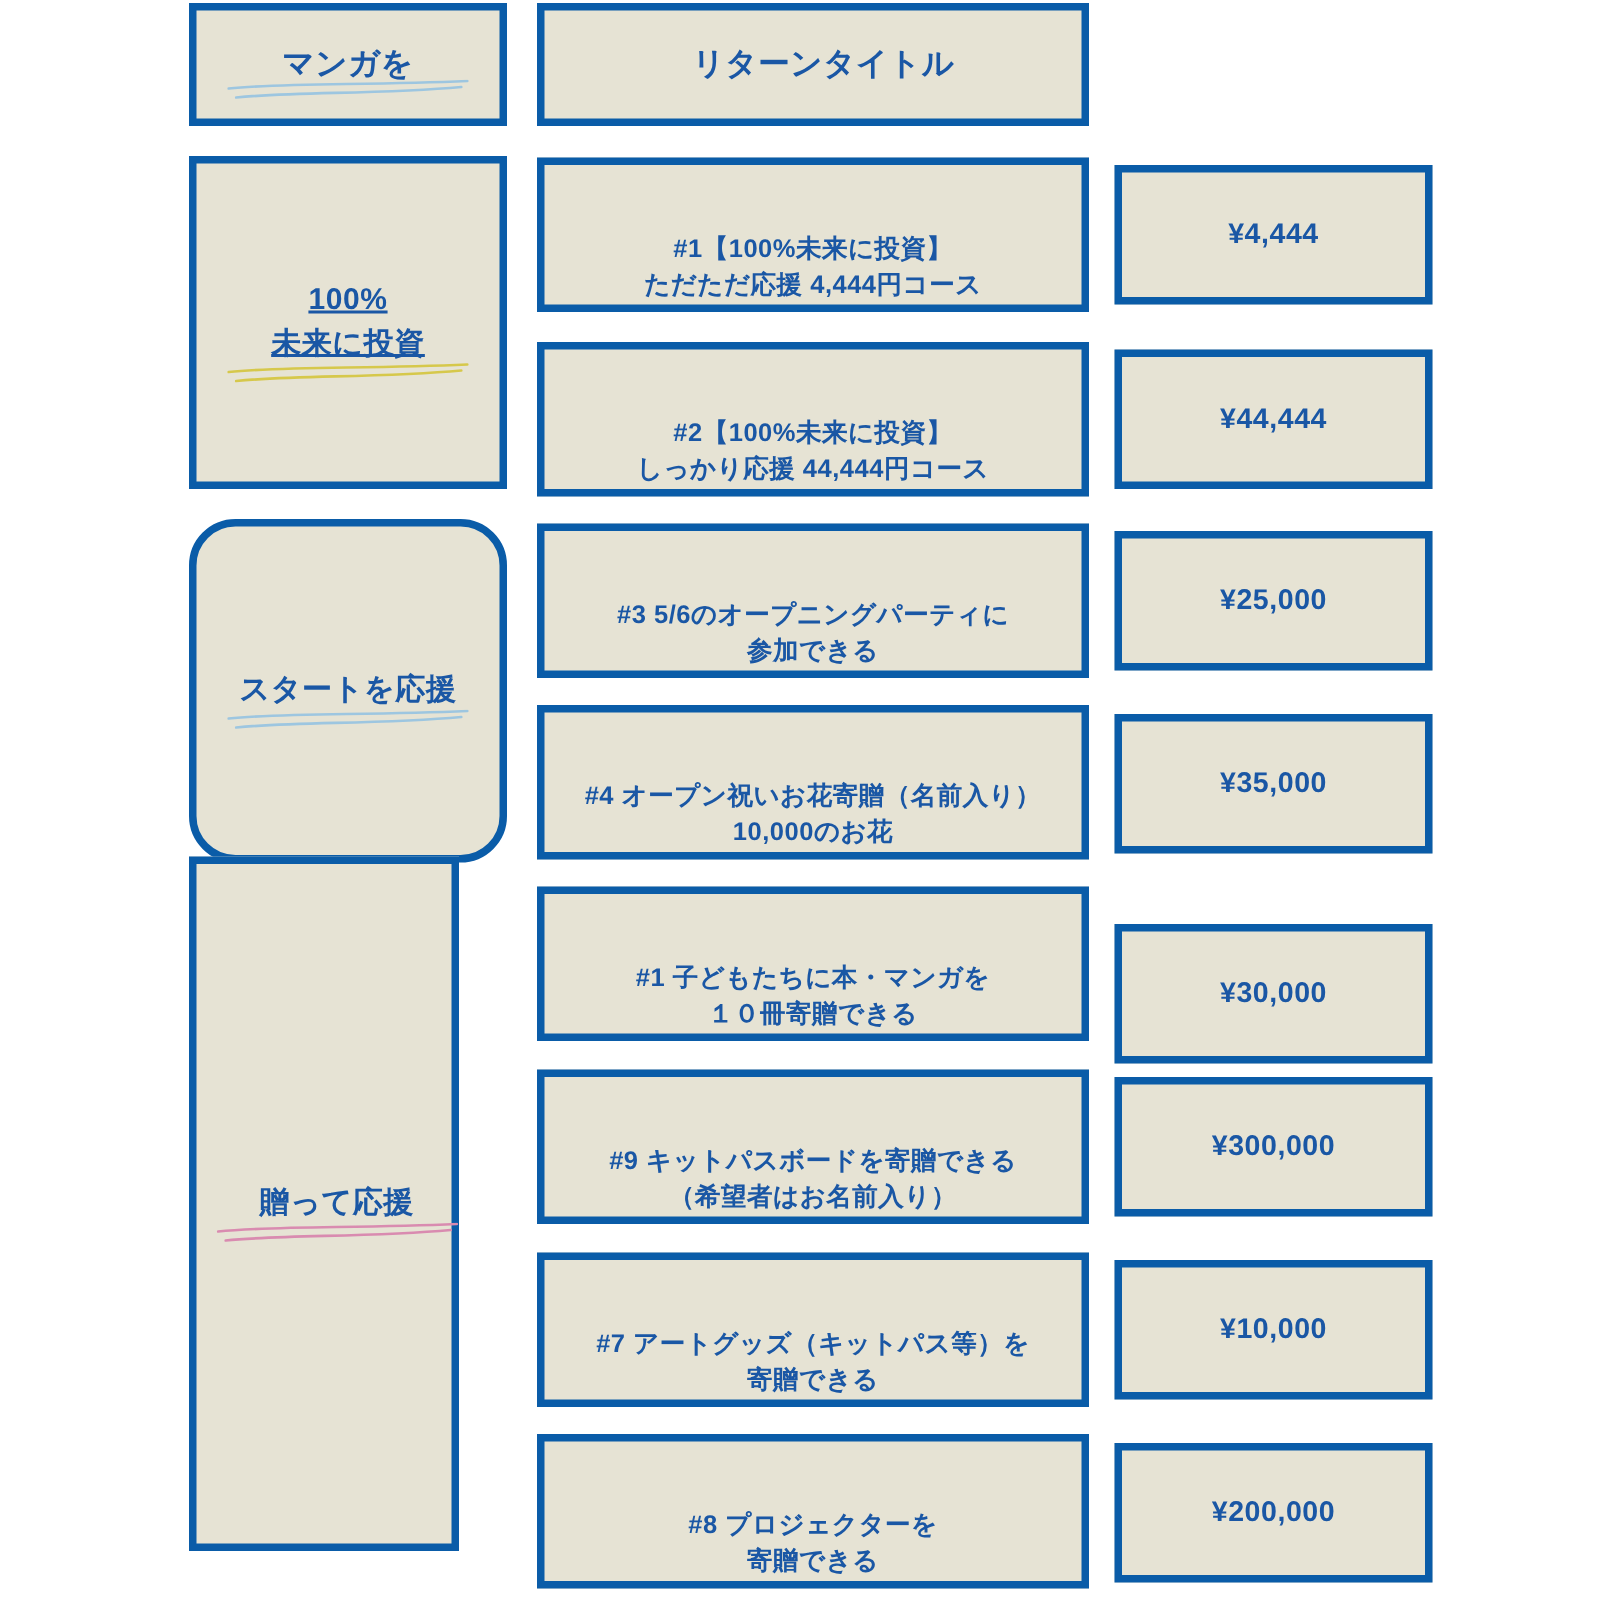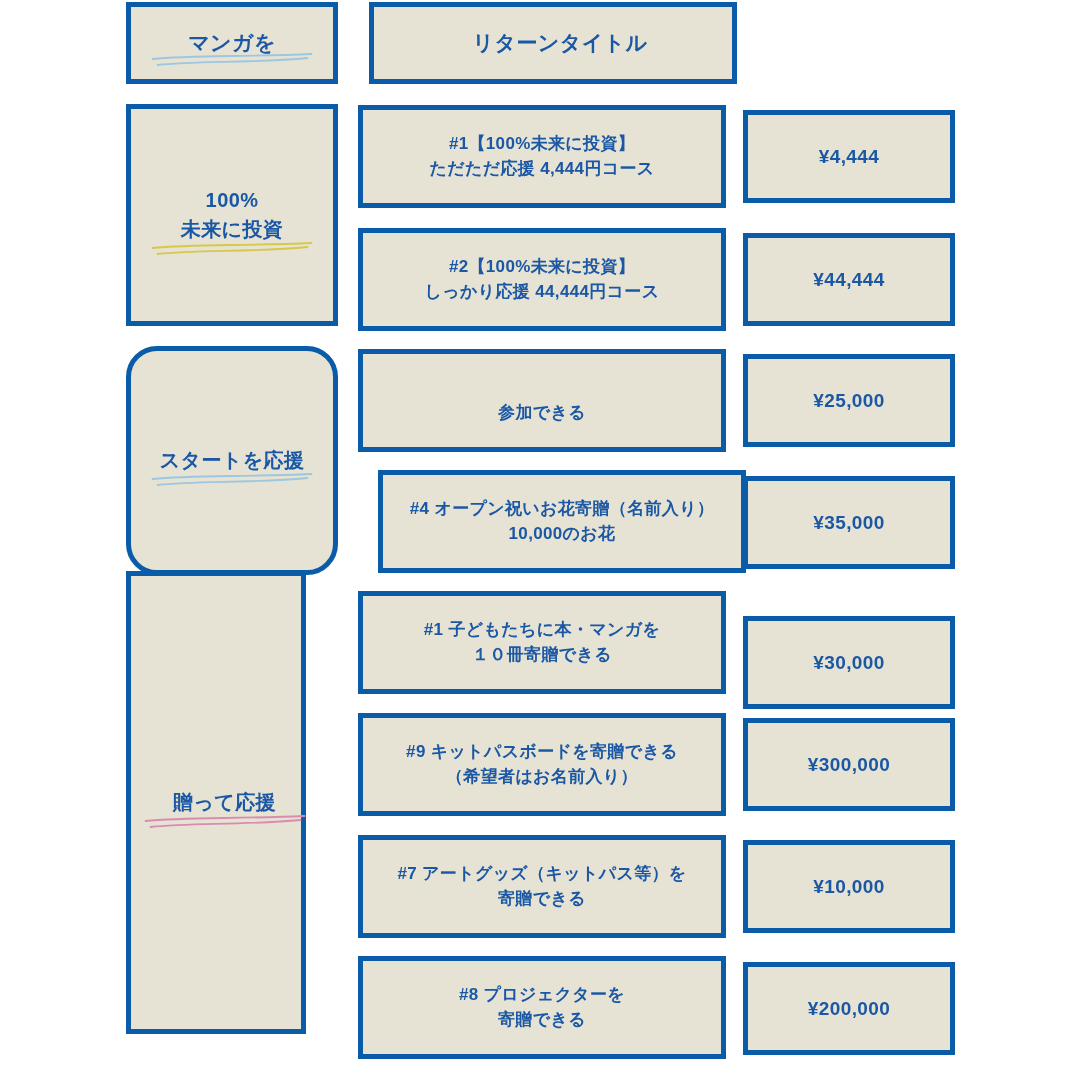--- a/index.html
+++ b/index.html
@@ -40,39 +40,40 @@
     line-height: 1.45;
     padding: 0 8px;
   }
 
   
   .header-cell {
     height: 82px;
     font-size: 21px;
   }
   #header-category { left: 126px; top: 2px;  width: 212px; }
-  #header-title    { left: 369px; top: 2px;  width: 368px; padding-left: 14px; }
+  #header-title    { left: 358px; top: 2px;  width: 368px; padding-left: 14px; }
   #header-amount   { left: 743px; top: 2px;  width: 212px; }
 
   
   .category-cell {
     font-size: 20px;
     line-height: 1.5;
   }
-  #category-0 { left: 126px; top: 104px; width: 212px; height: 222px; }
+  #category-0 { left: 126px; top: 104px; width: 212px; height: 222px; text-decoration: underline; }
   #category-1 { left: 126px; top: 346px; width: 212px; height: 229px; border-radius: 31px; }
   #category-2 { left: 126px; top: 571px; width: 180px; height: 463px; padding-left: 17px; }
 
   
   .title-cell {
     left: 358px;
     width: 368px;
     height: 103px;
     font-size: 17px;
     line-height: 1.55;
+    align-items: flex-end;
   }
 
   
   .amount-cell {
     left: 743px;
     width: 212px;
     height: 93px;
     font-size: 19px;
   }
 
@@ -151,26 +152,26 @@
       <div class="cell amount-cell" style="top: 110px;">
         <span class="cell-inner">¥4,444</span>
       </div>
       <div class="cell title-cell" style="top: 228px;">
         <span class="cell-inner"><span>#2【100%未来に投資】</span><br><span>しっかり応援 44,444円コース</span></span>
       </div>
       <div class="cell amount-cell" style="top: 233px;">
         <span class="cell-inner">¥44,444</span>
       </div>
       <div class="cell title-cell" style="top: 349px;">
-        <span class="cell-inner"><br><span>参加できる</span></span>
+        <span class="cell-inner"><span>#3 5/6のオープニングパーティに</span><br><span>参加できる</span></span>
       </div>
       <div class="cell amount-cell" style="top: 354px;">
         <span class="cell-inner">¥25,000</span>
       </div>
-      <div class="cell title-cell" style="top: 470px; margin-left: 20px;">
+      <div class="cell title-cell" style="top: 470px;">
         <span class="cell-inner"><span>#4 オープン祝いお花寄贈（名前入り）</span><br><span>10,000のお花</span></span>
       </div>
       <div class="cell amount-cell" style="top: 476px;">
         <span class="cell-inner">¥35,000</span>
       </div>
       <div class="cell title-cell" style="top: 591px;">
         <span class="cell-inner"><span>#1 子どもたちに本・マンガを</span><br><span>１０冊寄贈できる</span></span>
       </div>
       <div class="cell amount-cell" style="top: 596px; margin-top: 20px;">
         <span class="cell-inner">¥30,000</span>

